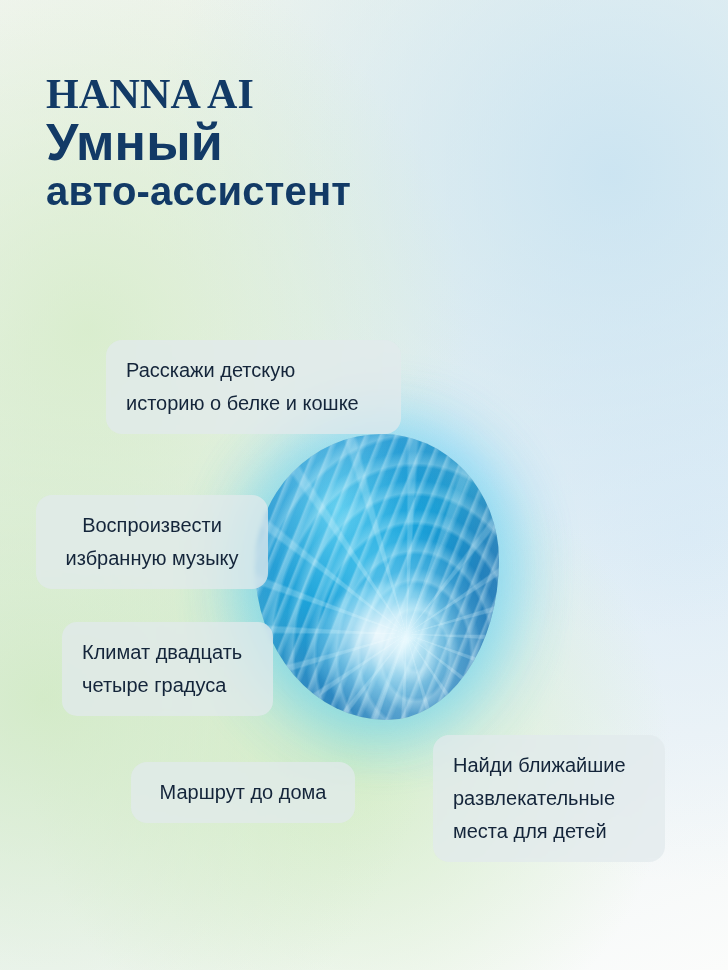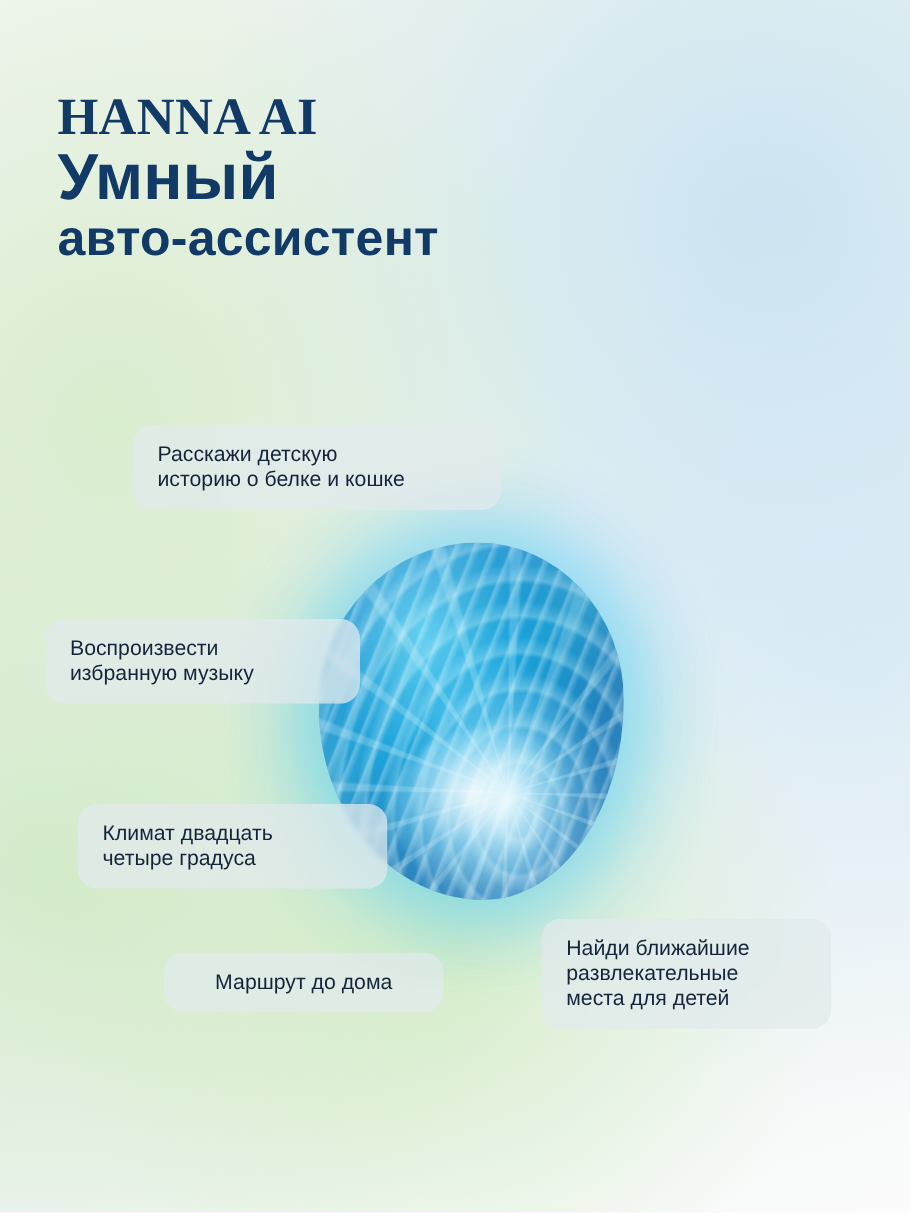--- a/index.html
+++ b/index.html
@@ -132,32 +132,32 @@
     mix-blend-mode: screen;
     filter: blur(0.6px);
   }
 
   
   .bubble {
     position: absolute;
     box-sizing: border-box;
     background: rgba(225, 233, 236, 0.74);
     color: #14253a;
-    font-size: 17px;
-    line-height: 20px;
+    font-size: 20px;
+    line-height: 33px;
     padding: 14px 20px;
     border-radius: 16px;
     backdrop-filter: blur(2px);
     white-space: pre-line;
   }
   .b1 { left: 106px; top: 340px; width: 295px; }
   .b2 { left: 460px; top: 409px; width: 200px; }
-  .b3 { left: 36px;  top: 495px; width: 252px; }
+  .b3 { left: 36px;  top: 495px; width: 232px; text-align: center; }
   .b4 { left: 489px; top: 555px; width: 200px; }
-  .b5 { left: 62px;  top: 643px; width: 248px; }
+  .b5 { left: 62px;  top: 622px; width: 211px; border-radius: 15px; }
   .b6 { left: 131px; top: 762px; width: 224px; text-align: center; }
   .b7 { left: 433px; top: 735px; width: 232px; }
 </style>
 </head>
 <body>
 
 <div id="poster">
 
   <div class="headline">
     <div class="headline-line l1">HANNA AI</div>

